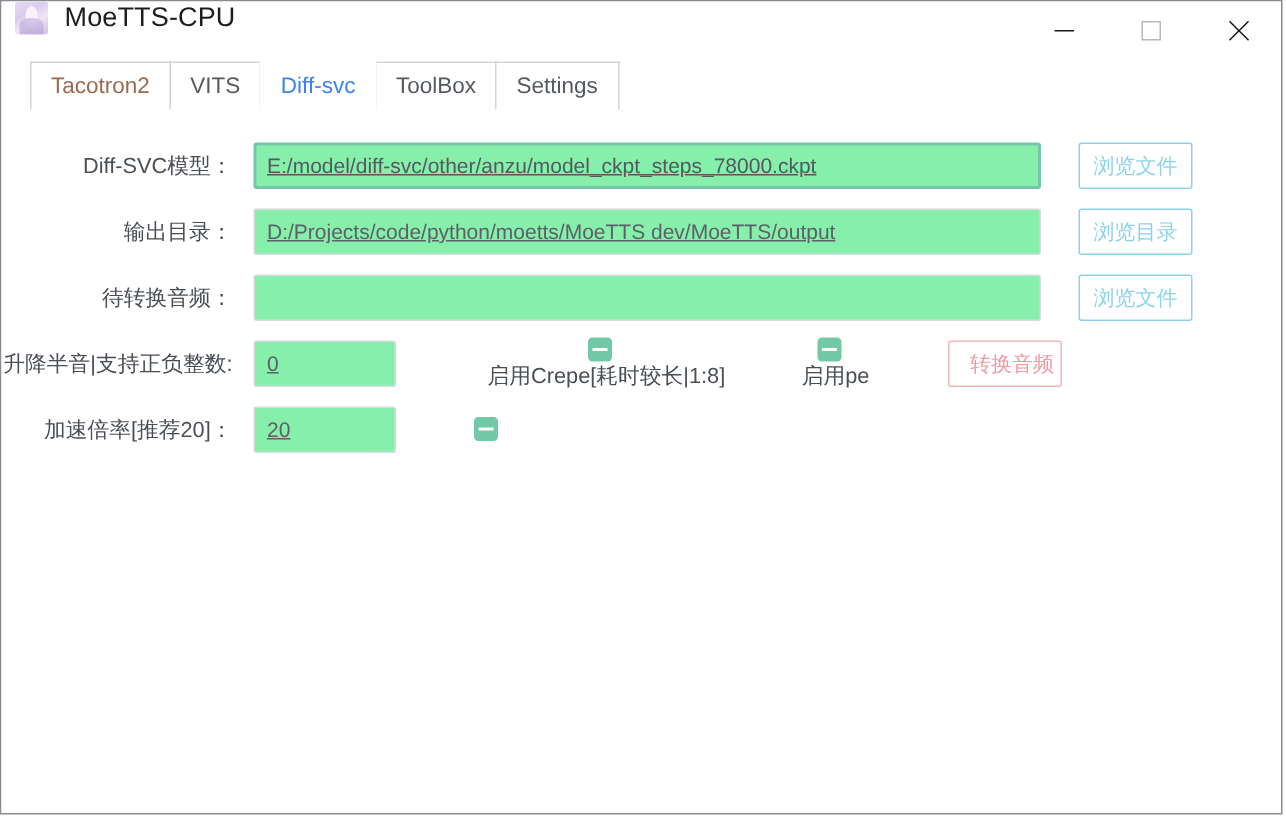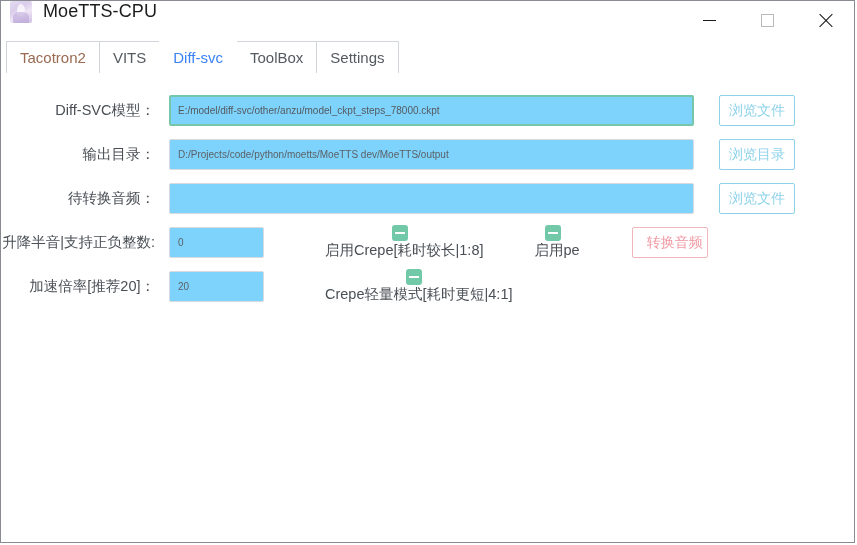--- a/index.html
+++ b/index.html
@@ -119,21 +119,21 @@
   }
   .glyph-close::before { transform: rotate(45deg); }
   .glyph-close::after  { transform: rotate(-45deg); }
 
   
   .tabstrip {
     height: 33px;
     min-height: 33px;
     display: flex;
     align-items: flex-end;
-    padding-left: 5px;
+    padding-left: 19px;
     background: #ffffff;
     position: relative;
   }
   .tab {
     height: 32px;
     box-sizing: border-box;
     display: flex;
     align-items: center;
     padding: 0 13px;
     font-size: 15px;
@@ -185,26 +185,27 @@
     color: #4a4f55;
     padding-right: 14px;
     box-sizing: border-box;
     white-space: nowrap;
   }
   .field {
     height: 31px;
     box-sizing: border-box;
     border: 1px solid #d7dade;
     border-radius: 2px;
-    background: #7dd3fc;
+    background: #86efac;
     font-family: "Liberation Sans", "DejaVu Sans", sans-serif;
-    font-size: 10px;
+    font-size: 14px;
     color: #5c6167;
     padding: 0 8px;
     outline: none;
+    text-decoration: underline;
   }
   .field.wide { width: 525px; }
   .field.num  { width: 95px; }
   .field.focused {
     border: 2px solid #76c7aa;
     caret-color: #222;
     color: #55595e;
     padding: 0 7px;
   }
 
@@ -334,19 +335,18 @@
       <button class="side-btn danger" style="margin-left:52px;padding-left:10px;">转换音频</button>
     </div>
 
     <div class="row">
       <div class="lbl">加速倍率[推荐20]：</div>
       <input class="field num" type="text" value="20" style="">
 
       <div class="checks">
         <div class="chk-item">
           <span class="chk-box"></span>
-          <span class="chk-label">Crepe轻量模式[耗时更短|4:1]</span>
         </div>
       </div>
     </div>
 
   </div>
 </div>
 
 </body></html>

